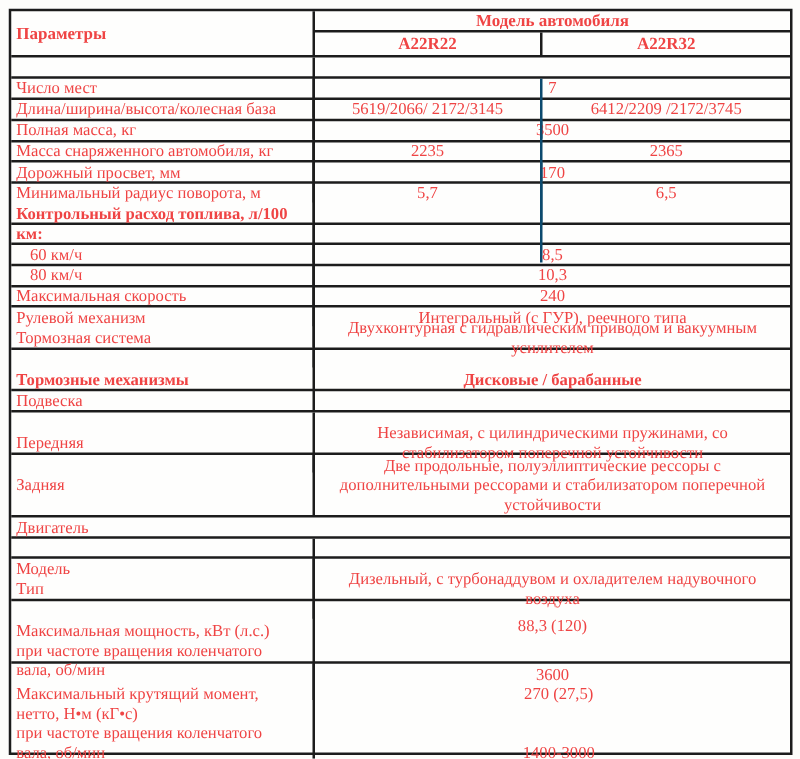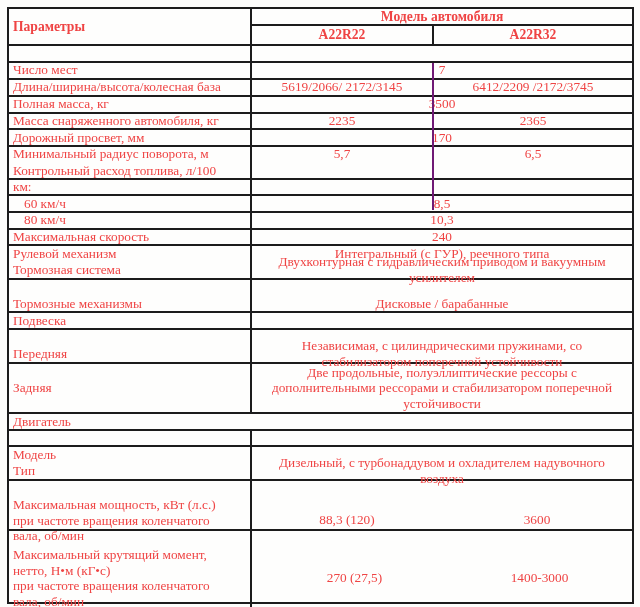--- a/index.html
+++ b/index.html
@@ -21,29 +21,29 @@
   .lbl{
     border-right:2px solid #1c1c1c;
     display:flex;flex-direction:column;justify-content:center;
     padding:16px 4px;font-size:13.3px;line-height:15.6px;text-align:left;
   }
   .lbl.indent{padding-left:15px;}
   .val{
     display:flex;align-items:center;justify-content:center;
     text-align:center;font-size:13.3px;line-height:15.6px;padding:0 6px;
   }
-  .v1{border-right:2px solid #701a75;}
+  .v1{border-right:2px solid #0c4a6e;}
   .vm{grid-column:2/4;}
   .sec{grid-column:1/4;display:flex;align-items:center;padding:0 4px;
        font-size:13.3px;}
-  .dualwrap{grid-column:2/4;display:flex;flex-direction:row;}
+  .dualwrap{grid-column:2/4;display:flex;flex-direction:column;}
   .dualwrap .half{flex:1;display:flex;align-items:center;justify-content:center;
        font-size:13.3px;}
   
-  .h16{height:16px;} .h17{height:17px;} .h33{height:33px;} .h34{height:34px;}
+  .h16{height:16px;} .h17{height:17px;} .h33{height:33px;font-weight:bold;} .h34{height:34px;}
   .h50{height:50px;} .h73{height:73px;gap:10px;}
   
   .hdr{display:grid;grid-template-columns:243px 1fr;height:35px;}
   .hdr-params{
     border-right:2px solid #1c1c1c;display:flex;align-items:center;
     padding:0 4px;font-weight:bold;font-size:13.6px;
   }
   .hdr-right{display:flex;flex-direction:column;}
   .hdr-model{
     height:17px;border-bottom:2px solid #1c1c1c;box-sizing:border-box;

